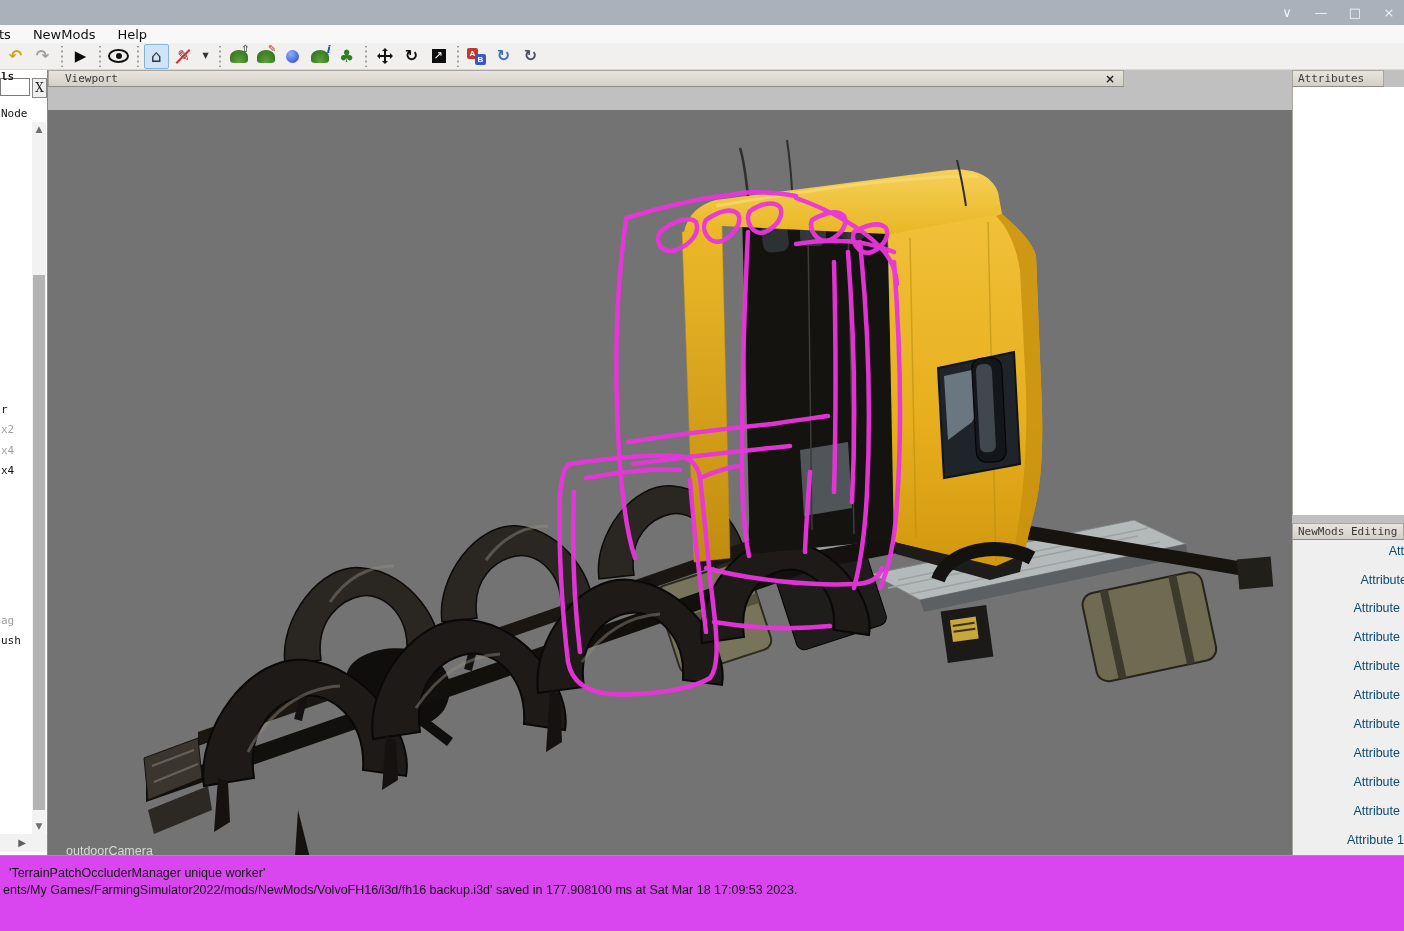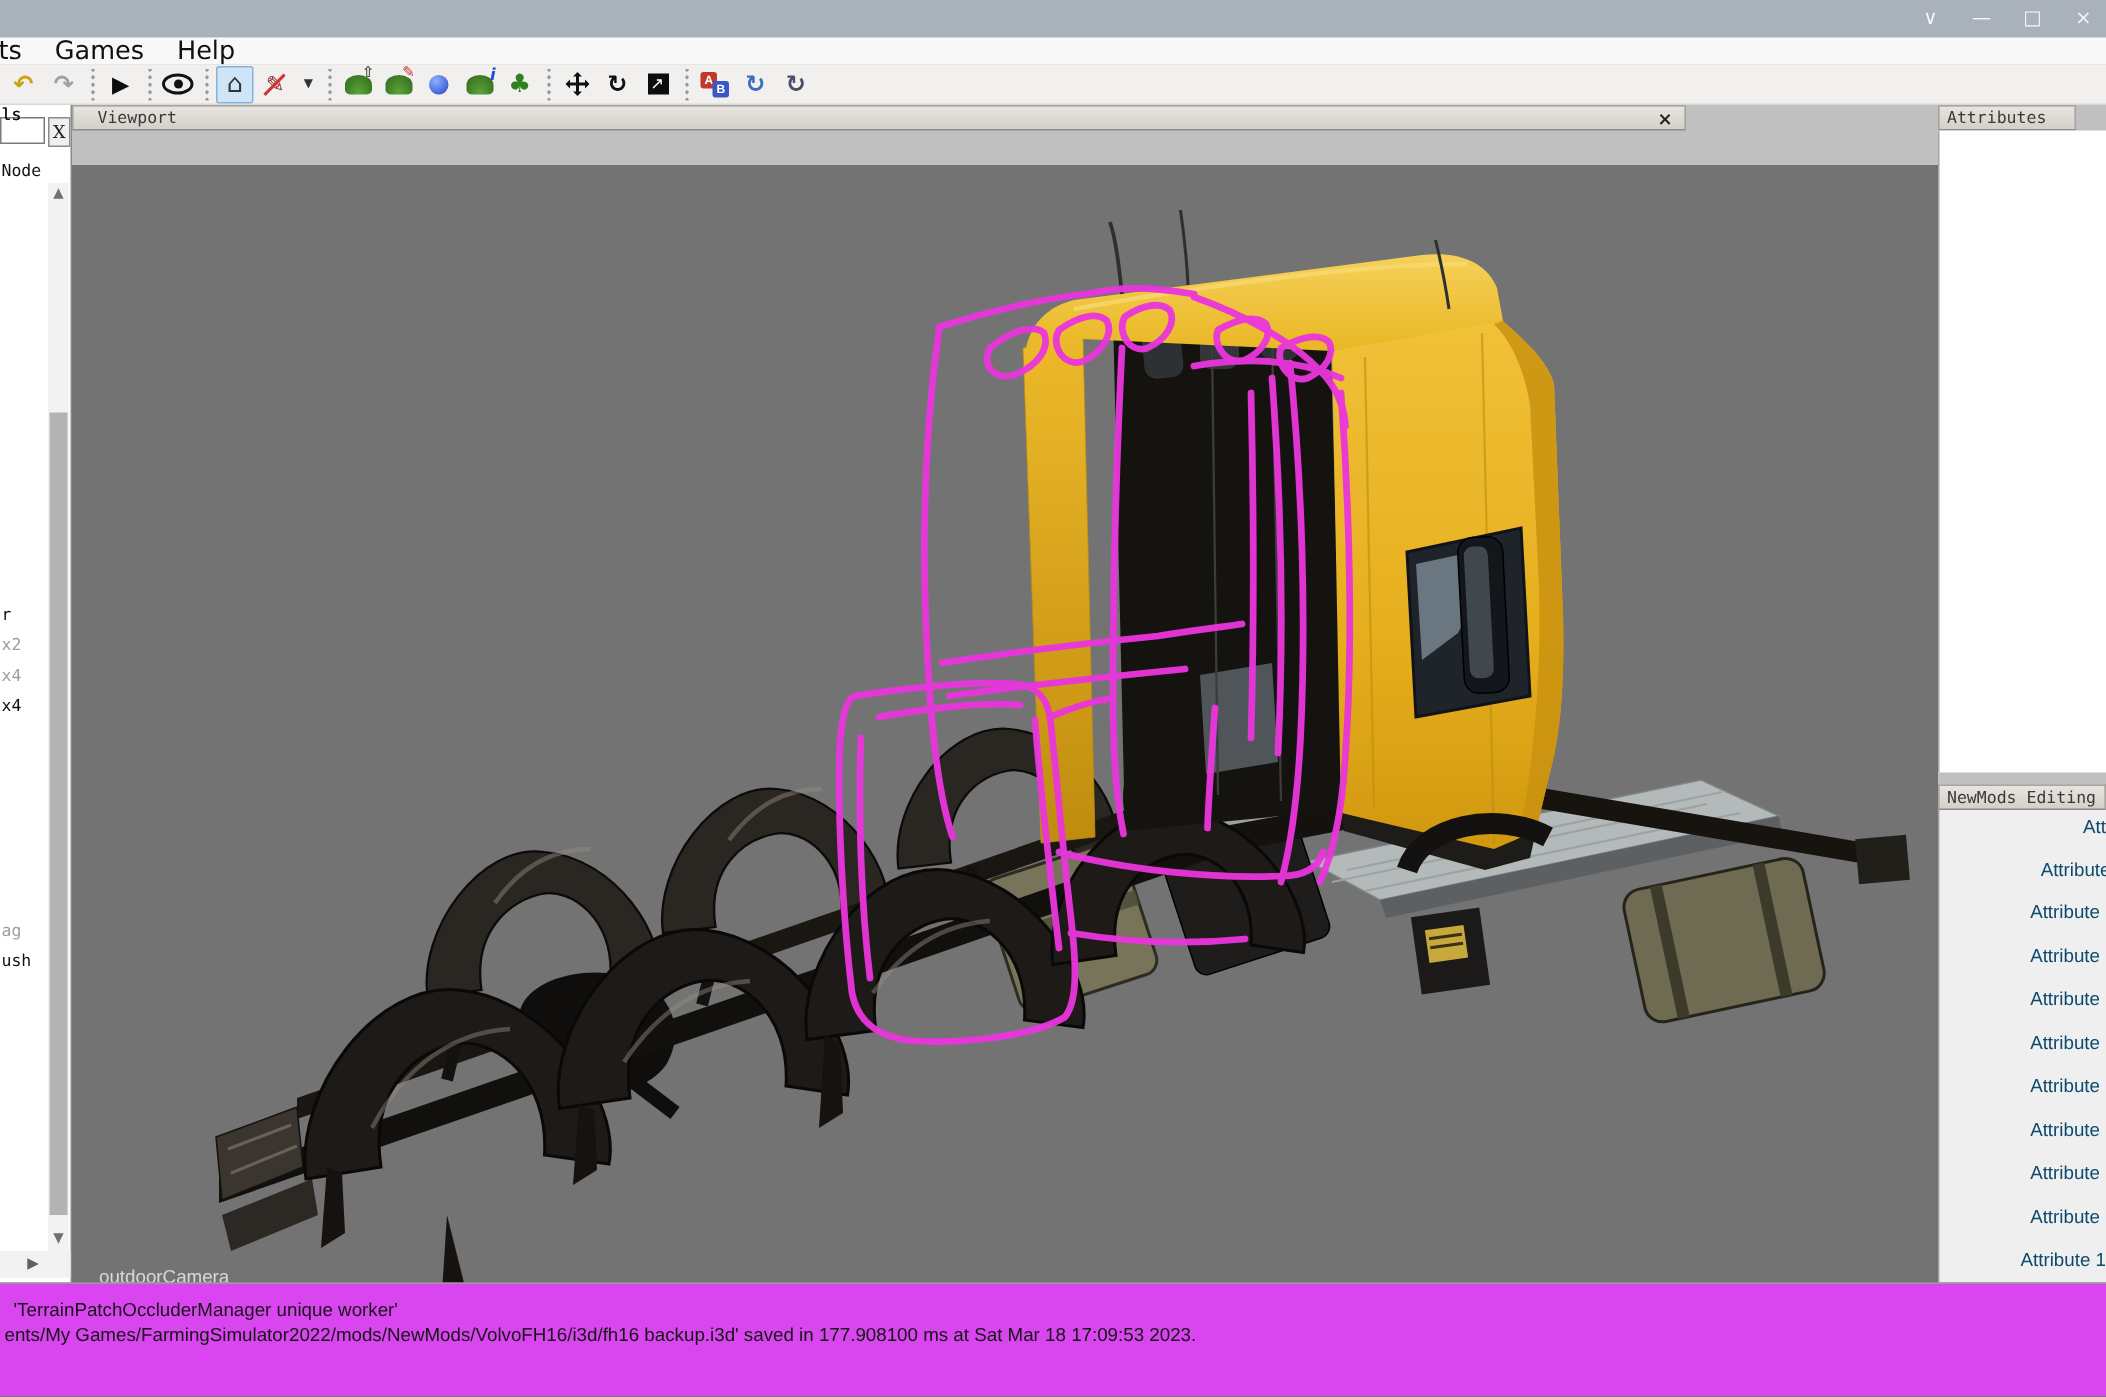--- a/index.html
+++ b/index.html
@@ -8,21 +8,21 @@
   .abs{position:absolute;}
 
   
   .titlebar{left:0;top:0;width:1404px;height:25px;background:#a9b2ba;}
   .win-controls{position:absolute;right:6px;top:0;height:25px;display:flex;align-items:center;gap:16px;}
   .win-btn{color:#f3f5f7;font-size:13px;line-height:25px;width:18px;text-align:center;cursor:default;
            font-family:"DejaVu Sans",sans-serif;}
 
   
   .menubar{left:0;top:25px;width:1404px;height:18px;background:#f8f8f8;display:flex;align-items:center;}
-  .menu-item{font-size:17px;color:#111;padding:0 11px;font-family:"DejaVu Sans",sans-serif;}
+  .menu-item{font-size:13px;color:#111;padding:0 11px;font-family:"DejaVu Sans",sans-serif;}
   .menu-item.cut{padding-left:0;margin-left:-1px;}
 
   
   .toolbar{left:0;top:43px;width:1404px;height:27px;background:#f1f0ee;border-bottom:1px solid #d8d8d6;
            display:flex;align-items:center;padding-left:2px;box-sizing:border-box;}
   .tb-btn{width:23px;height:23px;display:flex;align-items:center;justify-content:center;margin:0 1px;
           border:1px solid transparent;border-radius:2px;position:relative;}
   .tb-btn.active{background:#cfe4f7;border-color:#84b3dc;}
   .tb-sep{width:7px;height:21px;margin:0 2px;background-image:radial-gradient(circle,#9a9a9a 1px,transparent 1.2px);
           background-size:4px 5px;background-position:center;background-repeat:repeat-y;}
@@ -128,21 +128,21 @@
     <div class="win-controls">
       <span class="win-btn">∨</span>
       <span class="win-btn">—</span>
       <span class="win-btn">□</span>
       <span class="win-btn">×</span>
     </div>
   </div>
 
   <div class="abs menubar">
     <span class="menu-item cut">ts</span>
-    <span class="menu-item">Games</span>
+    <span class="menu-item">NewMods</span>
     <span class="menu-item">Help</span>
   </div>
 
   <div class="abs toolbar">
     <div class="tb-btn">
         <span class="g g-undo">↶</span>
       </div>
     <div class="tb-btn">
         <span class="g g-redo">↷</span>
       </div>

